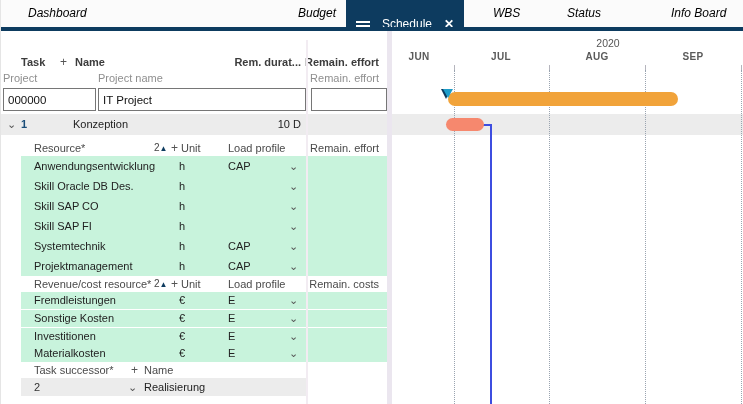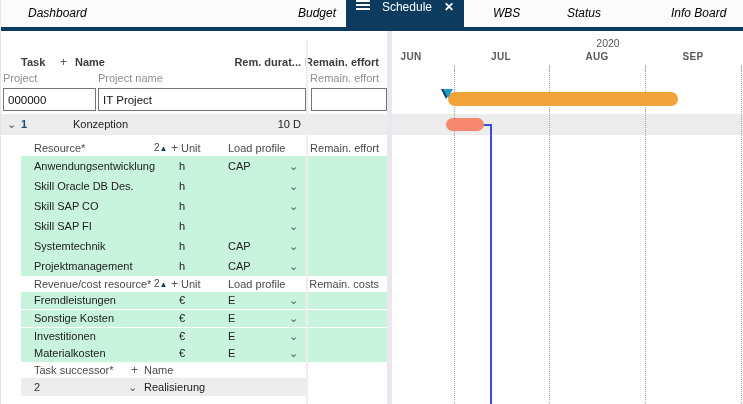--- a/index.html
+++ b/index.html
@@ -9,21 +9,21 @@
     font-family:"Liberation Sans", sans-serif; font-size:11px; color:#222;
     background:#fff; border-left:1px solid #e5e5e5;
   }
   .abs { position:absolute; }
 
   
   .tabbar { left:0; top:0; width:743px; height:27px; background:#fbfbfb; }
   .tab { position:absolute; top:0; height:36px; line-height:27px; color:#000000; font-size:12px; cursor:pointer; white-space:nowrap;font-style:italic; }
   .tab-active-block {
     position:absolute; left:345px; top:0; width:118px; height:31px;
-    background:#0d3b5f; color:#fff; display:flex; align-items:flex-start;
+    background:#0d3b5f; color:#fff; display:flex; align-items:flex-end;
     justify-content:center; gap:12px; font-size:12px;
   }
   .navybar { left:0; top:27px; width:743px; height:4px; background:#0d3b5f; }
   .hamburger { width:14px; height:10px; border-top:2px solid #fff; border-bottom:2px solid #fff; position:relative; }
   .hamburger::after { content:""; position:absolute; left:0; top:2px; width:14px; height:2px; background:#fff; }
   .closex { color:#fff; font-size:12px; font-weight:bold; cursor:pointer; }
 
   
   .hdr { color:#4a4a4a; }
   .muted { color:#8f8f8f; }
@@ -194,21 +194,21 @@
     <span class="lab tasknum" style="left:13px;color:#333;font-weight:normal">2</span>
     <span class="lab chev" style="left:107px">⌄</span>
     <span class="lab" style="left:123px">Realisierung</span>
   </div>
 
   <div class="abs sep-col"></div>
 
   <div class="abs gantt">
     <div class="g-year">2020</div>
 
-    <div class="g-month" style="left:4px">JUN</div>
+    <div class="g-month" style="left:12px">JUN</div>
     <div class="g-month" style="left:94px">JUL</div>
     <div class="g-month" style="left:190px">AUG</div>
     <div class="g-month" style="left:286px">SEP</div>
 
     <div class="g-tick" style="left:62px"></div>
     <div class="g-tick" style="left:157px"></div>
     <div class="g-tick" style="left:253px"></div>
     <div class="g-tick" style="left:349px"></div>
 
     <div class="g-grayband"></div>

